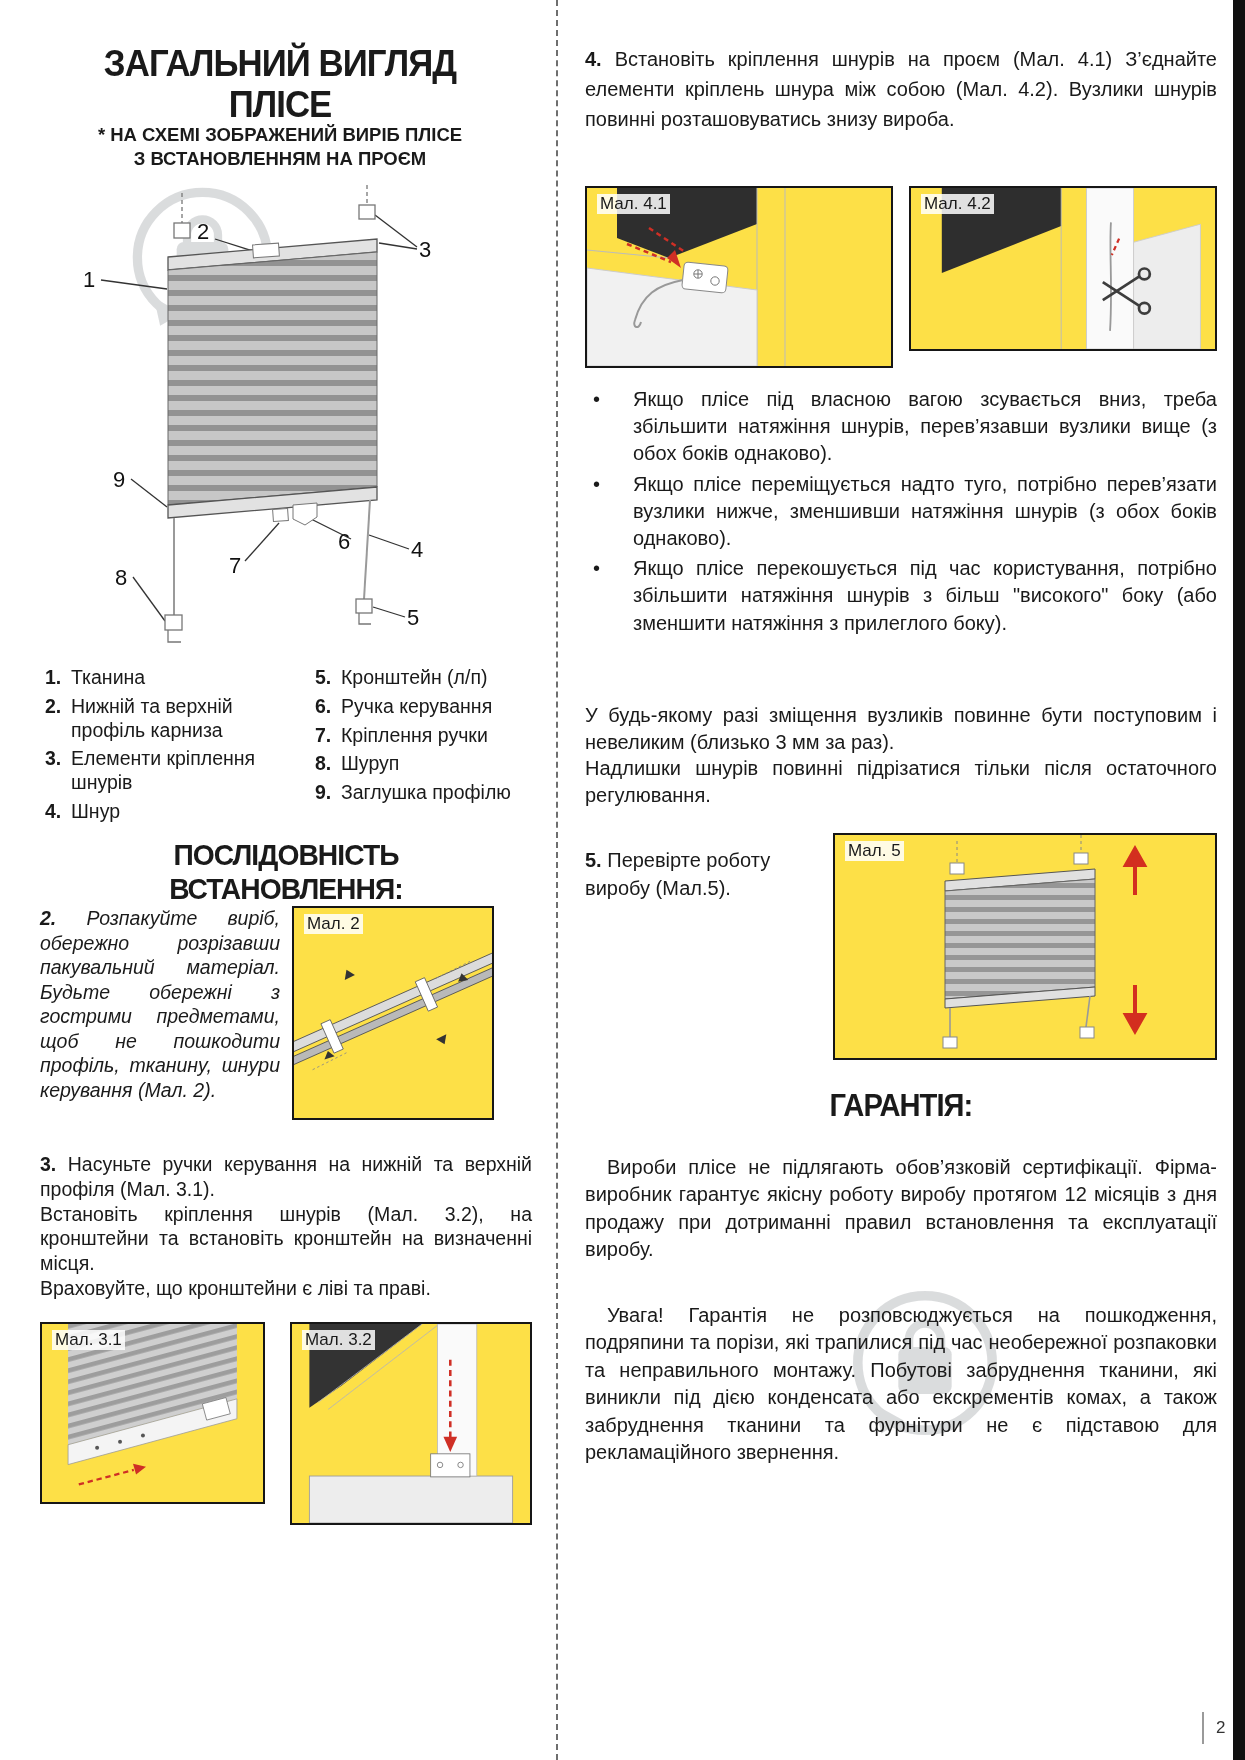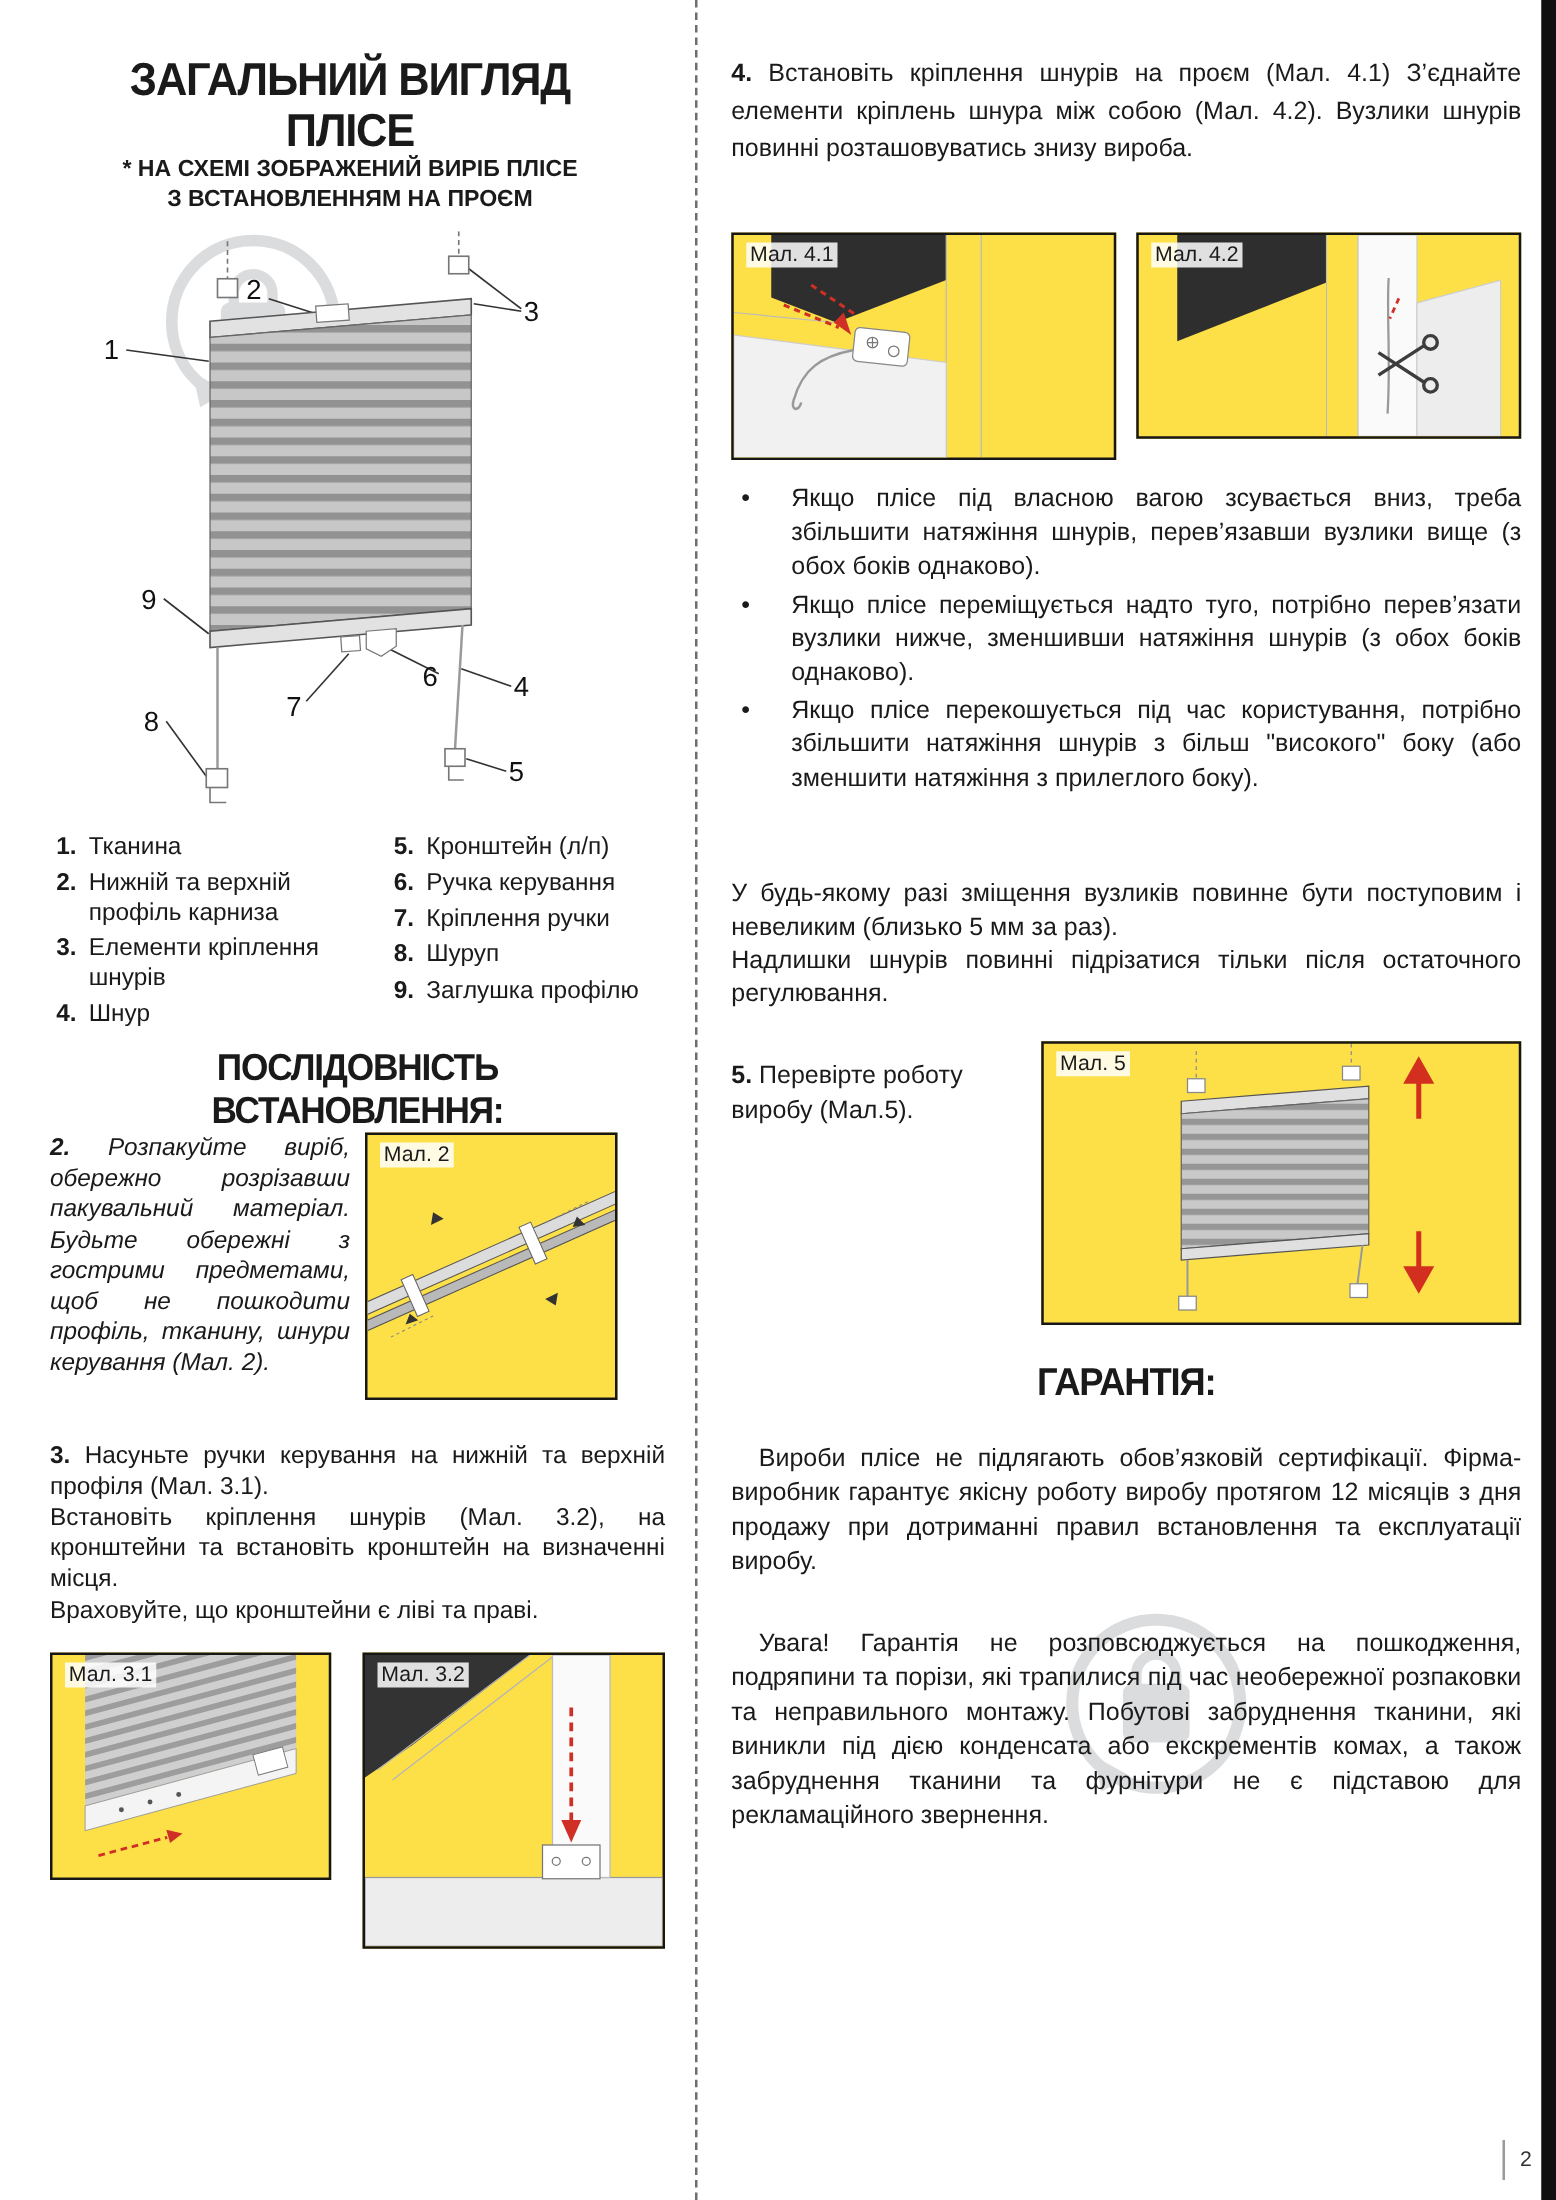--- a/index.html
+++ b/index.html
@@ -228,21 +228,21 @@
         <circle cx="38" cy="162" r="2.6"></circle>
         <circle cx="68" cy="154" r="2.6"></circle>
         <circle cx="98" cy="146" r="2.6"></circle>
       </g>
       <rect x="178" y="100" width="32" height="22" fill="#fff" stroke="#777" transform="rotate(-15 194 111)"></rect>
       <line x1="14" y1="210" x2="86" y2="191" stroke="#cf2f25" stroke-width="3" stroke-dasharray="7 5"></line>
       <polygon points="102,187 85,183 89,197" fill="#cf2f25"></polygon>
     </svg>
   </div>
 
-  <div class="figbox" style="left:290px; top:1322px; width:242px; height:237px;">
+  <div class="figbox" style="left:290px; top:1322px; width:242px; height:203px;">
     <span class="figlabel">Мал. 3.2</span>
     <svg viewBox="0 0 238 233">
       <polygon points="0,0 132,0 38,72 0,98" fill="#333333"></polygon>
       <g stroke="#b5b5b5" fill="none">
         <line x1="132" y1="0" x2="10" y2="92"></line>
         <line x1="152" y1="0" x2="22" y2="100"></line>
       </g>
       <rect x="0" y="178" width="238" height="55" fill="#ededed" stroke="#999"></rect>
       <rect x="150" y="0" width="46" height="178" fill="#fafafa" stroke="#bbbbbb"></rect>
       <rect x="142" y="152" width="46" height="27" fill="#fff" stroke="#777"></rect>
@@ -303,21 +303,21 @@
     </svg>
   </div>
 
   <ul class="bullets abs txt-layer" style="left:585px; top:386px; width:632px;">
     <li>Якщо плісе під власною вагою зсувається вниз, треба збільшити натяжіння шнурів, перев’язавши вузлики вище (з обох боків однаково).</li>
     <li>Якщо плісе переміщується надто туго, потрібно перев’язати вузлики нижче, зменшивши натяжіння шнурів (з обох боків однаково).</li>
     <li>Якщо плісе перекошується під час користування, потрібно збільшити натяжіння шнурів з більш "високого" боку (або зменшити натяжіння з прилеглого боку).</li>
   </ul>
 
   <div class="abs txt-layer" style="left:585px; top:702px; width:632px; font-size:20px; line-height:1.33;">
-    <p class="jt">У будь-якому разі зміщення вузликів повинне бути поступовим і невеликим (близько 5 мм за раз).</p>
+    <p class="jt">У будь-якому разі зміщення вузликів повинне бути поступовим і невеликим (близько 3 мм за раз).</p>
     <p class="jt">Надлишки шнурів повинні підрізатися тільки після остаточного регулювання.</p>
   </div>
 
   <div class="abs txt-layer" style="left:585px; top:846px; width:238px; font-size:20px; line-height:1.4;">
     <p><b>5.</b> <span>Перевірте роботу виробу (Мал.5).</span></p>
   </div>
 
   <div class="figbox" style="left:833px; top:833px; width:384px; height:227px;">
     <span class="figlabel">Мал. 5</span>
     <svg viewBox="0 0 380 223">

